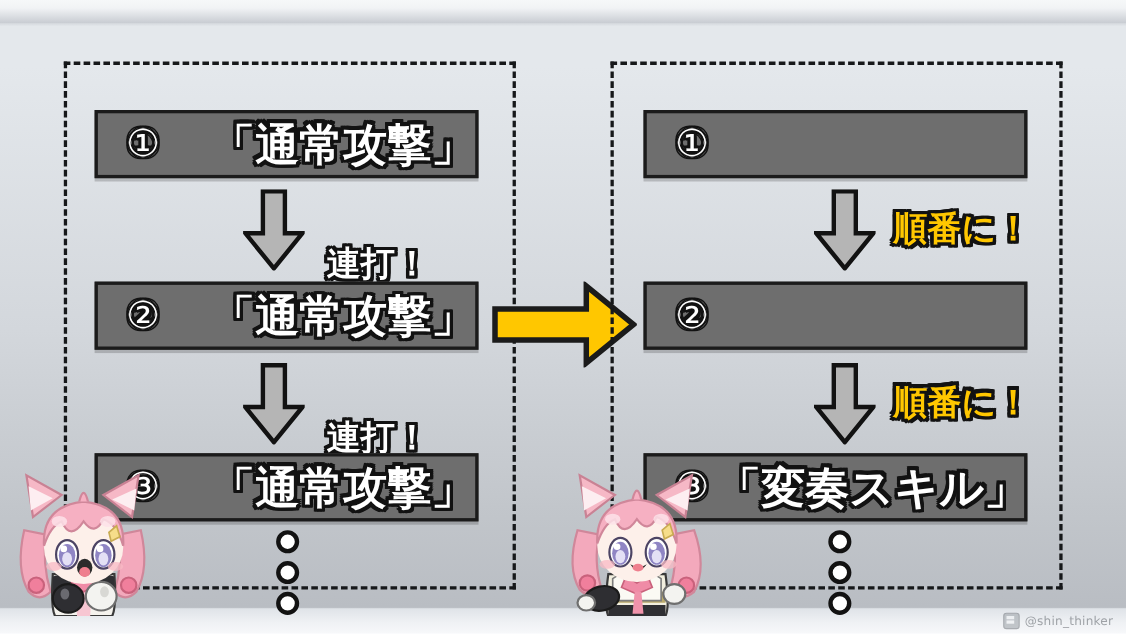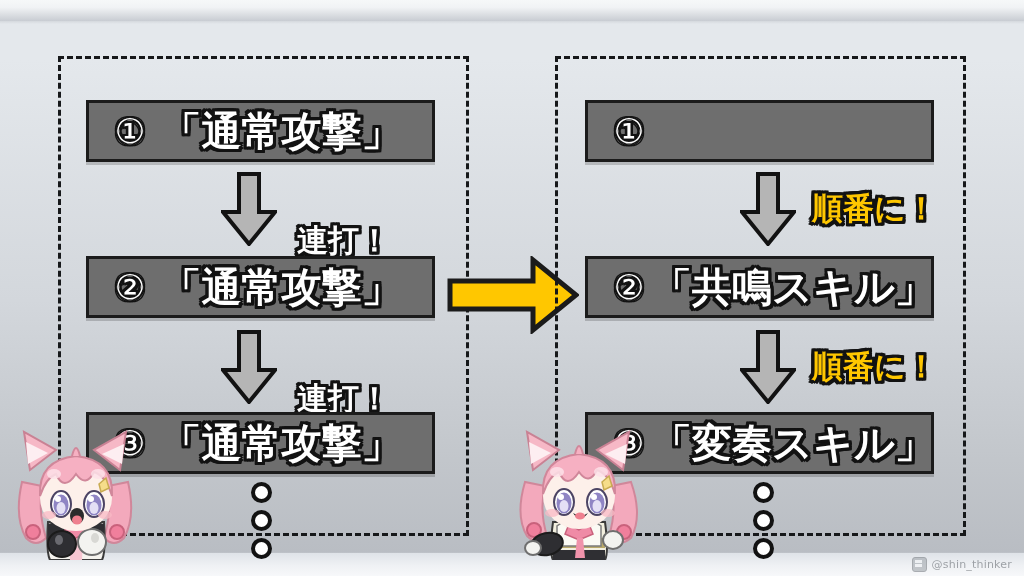--- a/index.html
+++ b/index.html
@@ -80,27 +80,27 @@
     color: #ffffff;
     text-shadow:
       -2.5px -2.5px 0 #121212, 2.5px -2.5px 0 #121212,
       -2.5px  2.5px 0 #121212, 2.5px  2.5px 0 #121212,
       -2.5px 0 0 #121212, 2.5px 0 0 #121212,
       0 -2.5px 0 #121212, 0 2.5px 0 #121212;
     font-family: "DejaVu Sans", "Liberation Sans", sans-serif;
   }
   .step-label {
     flex: 1 1 auto;
-    text-align: center;
+    text-align: right;
     color: #ffffff;
     font-size: 40px;
     font-weight: bold;
     letter-spacing: 0px;
     white-space: nowrap;
-    padding-right: 22px;
+    padding-right: 0;
     text-shadow:
       -3px -3px 0 #121212, 3px -3px 0 #121212,
       -3px  3px 0 #121212, 3px  3px 0 #121212,
       -3px 0 0 #121212, 3px 0 0 #121212,
       0 -3px 0 #121212, 0 3px 0 #121212,
       -2px -3px 0 #121212, 2px -3px 0 #121212,
       -3px -2px 0 #121212, 3px -2px 0 #121212,
       -2px  3px 0 #121212, 2px  3px 0 #121212,
       -3px  2px 0 #121212, 3px  2px 0 #121212;
   }
@@ -259,21 +259,20 @@
 
   <div class="down-arrow" style="left:740px; top:172px;">
     <svg viewBox="0 0 56 74" preserveAspectRatio="none">
       <polygon points="18,2 38,2 38,40 54,40 28,72 2,40 18,40" fill="#b5b5b5" stroke="#121212" stroke-width="4" stroke-linejoin="miter"></polygon>
     </svg>
   </div>
   <div class="side-label yellow" style="left:812px; top:193px;">順番に！</div>
 
   <div class="step-box" style="left:585px; top:256px; width:349px; height:62px;">
     <span class="step-num">②</span>
-    <span class="step-label">「共鳴スキル」</span>
   </div>
 
   <div class="down-arrow" style="left:740px; top:330px;">
     <svg viewBox="0 0 56 74" preserveAspectRatio="none">
       <polygon points="18,2 38,2 38,40 54,40 28,72 2,40 18,40" fill="#b5b5b5" stroke="#121212" stroke-width="4" stroke-linejoin="miter"></polygon>
     </svg>
   </div>
   <div class="side-label yellow" style="left:812px; top:351px;">順番に！</div>
 
   <div class="step-box" style="left:585px; top:412px; width:349px; height:62px;">

